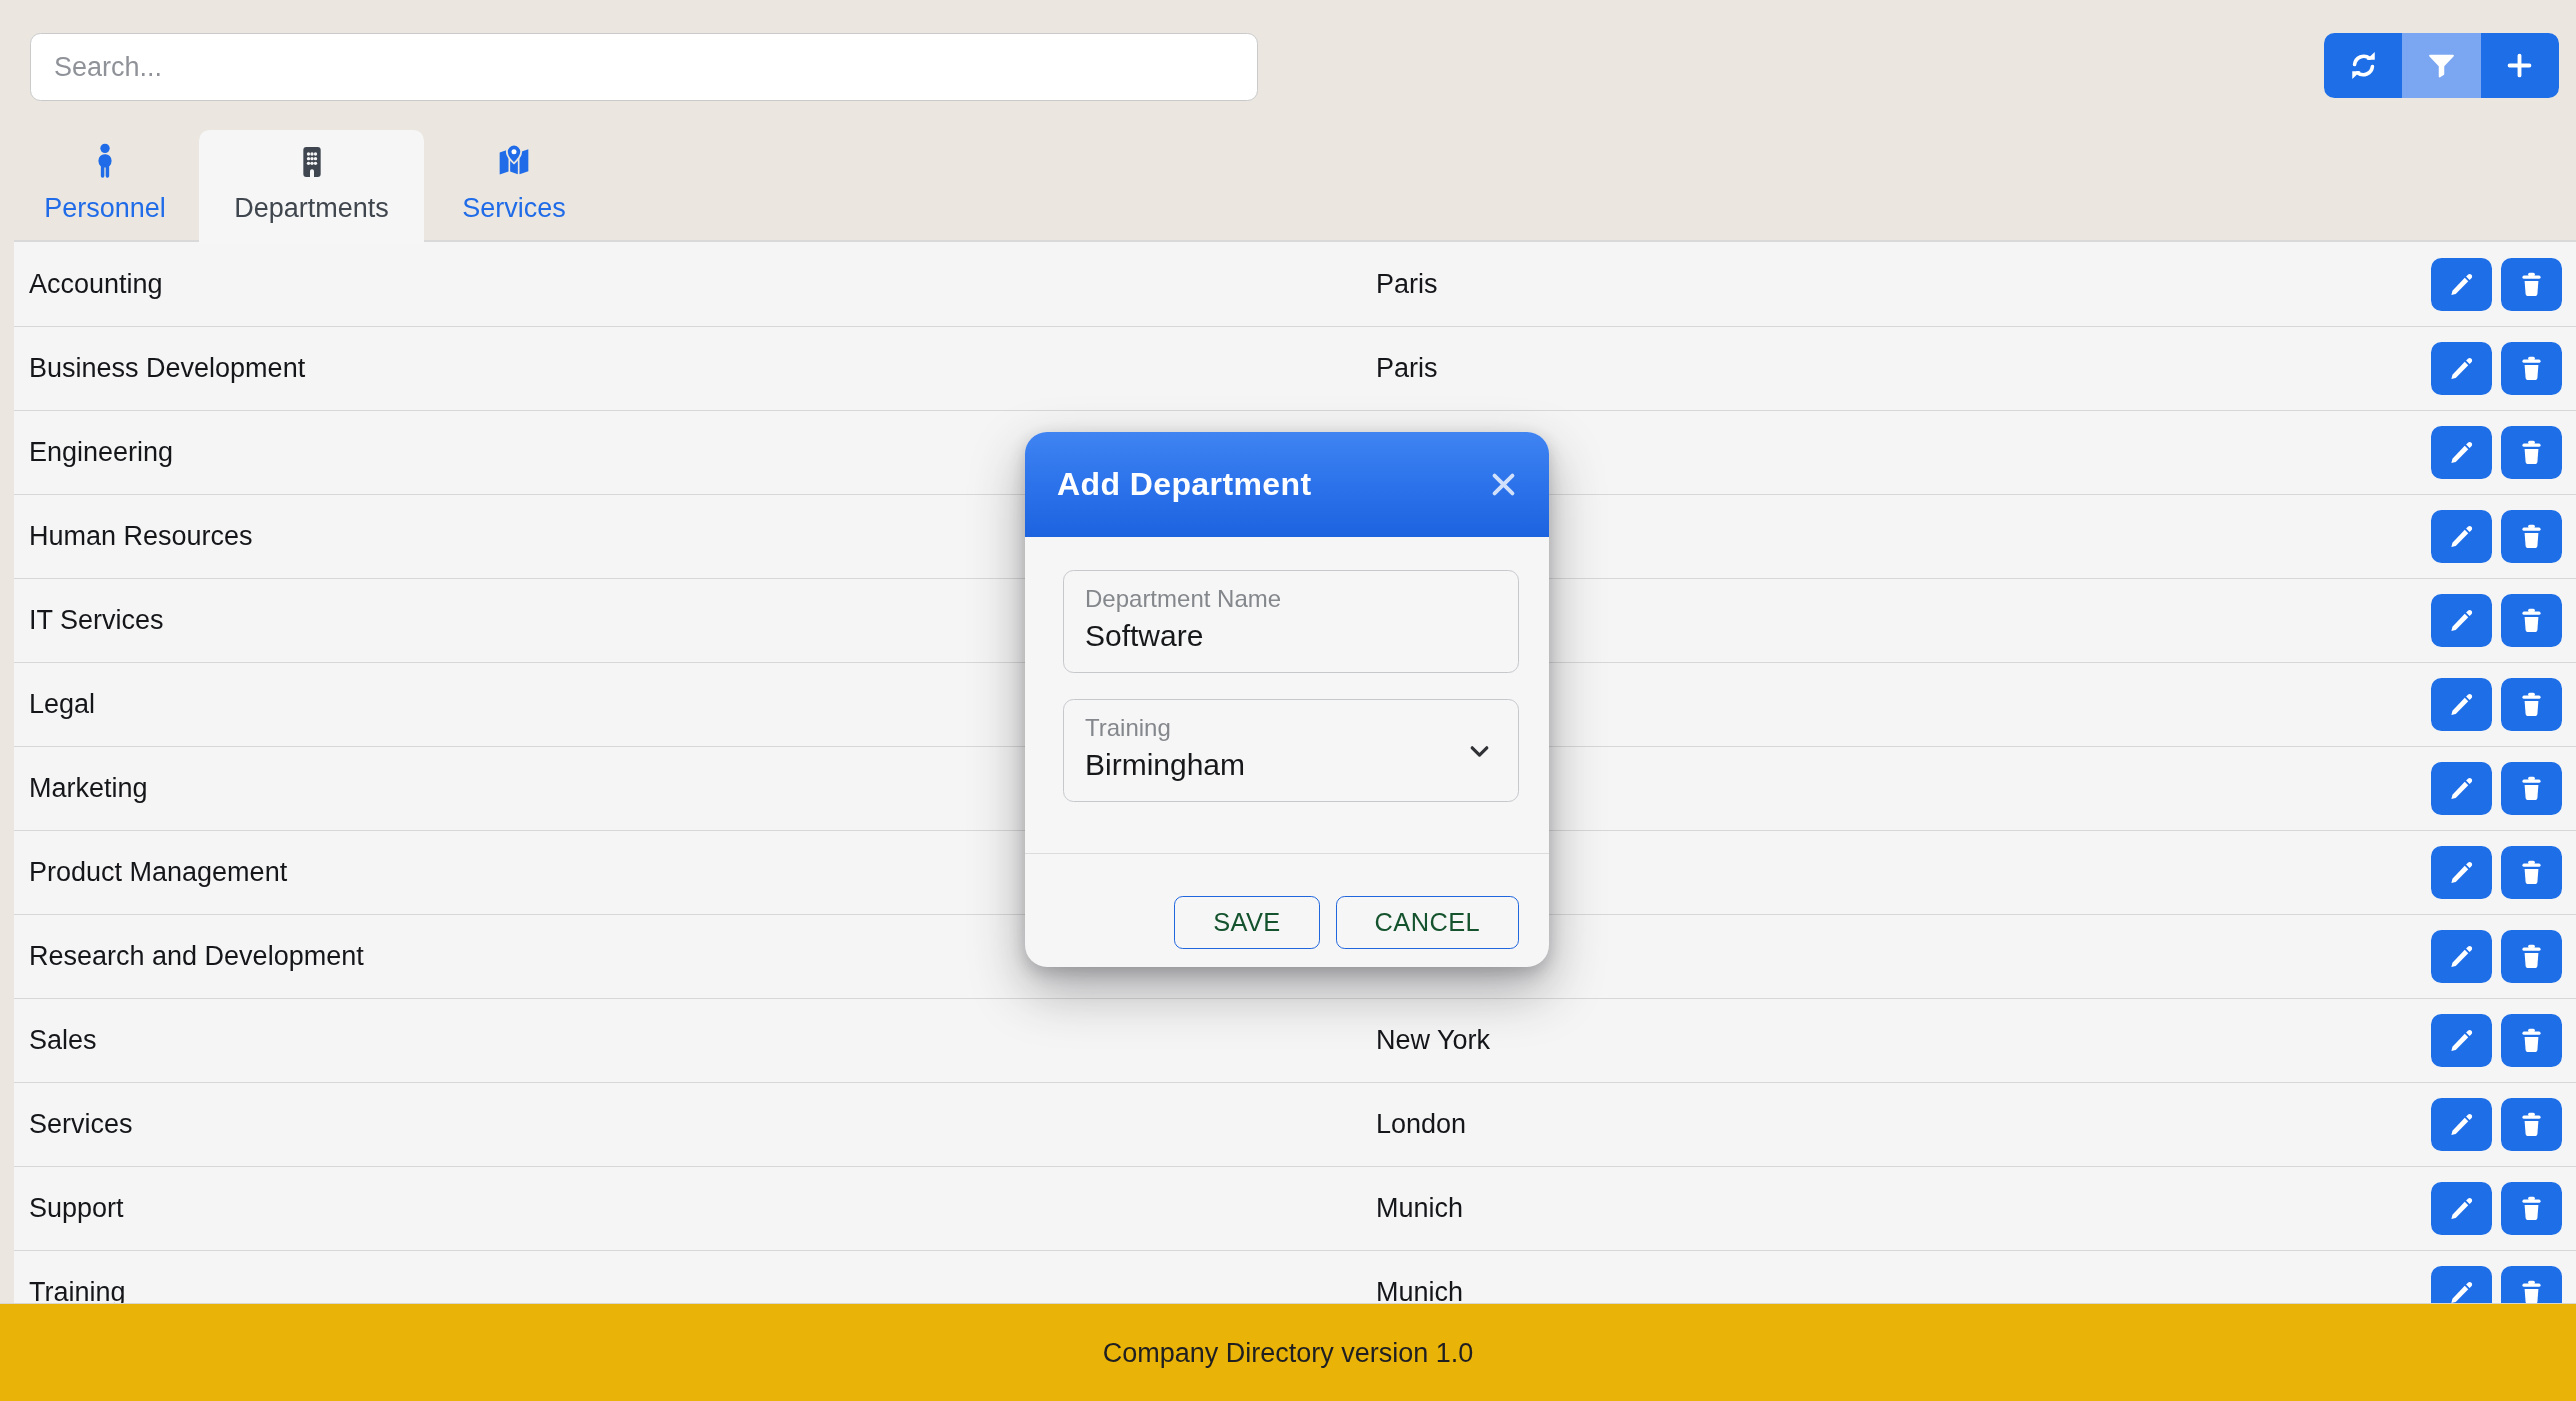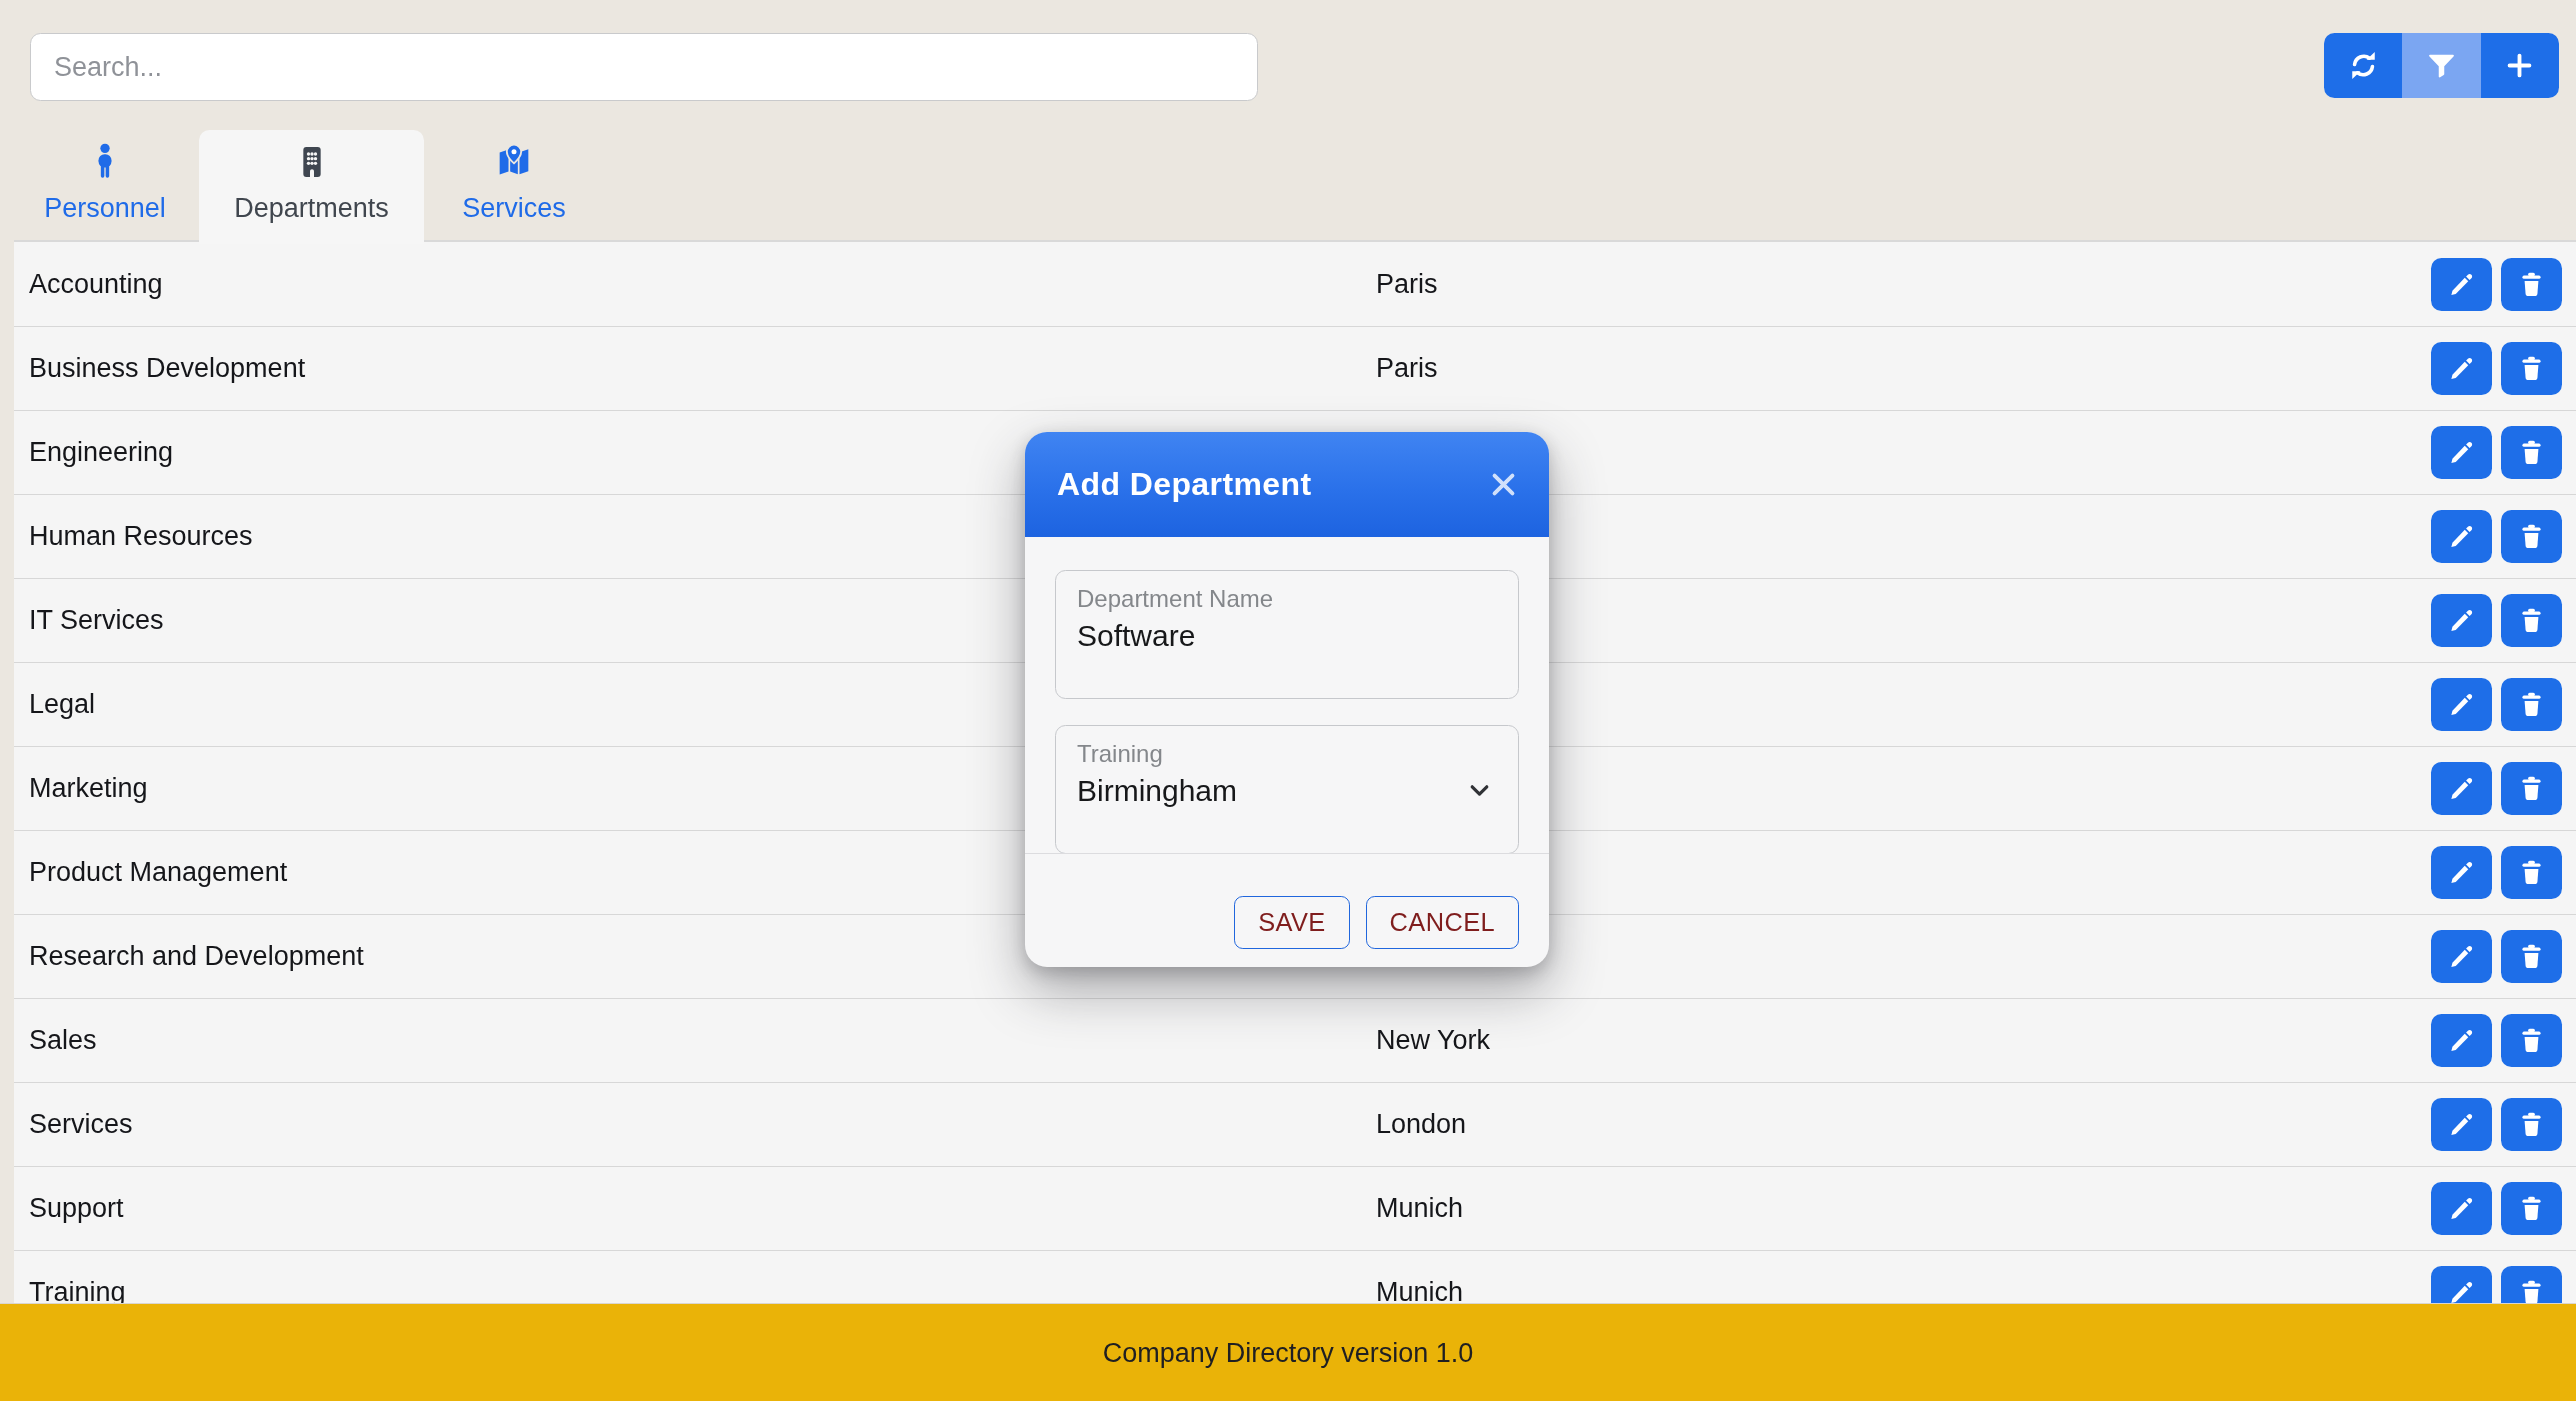--- a/index.html
+++ b/index.html
@@ -50,30 +50,30 @@
   
   .modal{position:absolute;left:1025px;top:432px;width:524px;height:535px;background:#f6f6f7;
     border-radius:22px;box-shadow:0 23px 53px rgba(45,45,52,.38),0 5.3px 16px rgba(45,45,52,.22);
     z-index:10;overflow:hidden;}
   .modal-header{height:105px;background:linear-gradient(180deg,#4084f2 0%,#2a71ea 55%,#1d63e0 100%);
     display:flex;align-items:center;justify-content:space-between;padding:0 26px 0 32px;box-sizing:border-box;}
   .modal-title{color:#ffffff;font-size:32px;font-weight:600;letter-spacing:0.4px;}
   .modal-close{width:40px;height:40px;background:transparent;border:none;cursor:pointer;padding:0;
     display:flex;align-items:center;justify-content:center;}
   .modal-body{padding:33px 30px 0 30px;}
-  .field{position:relative;border:1.8px solid #c6c8cc;border-radius:10.5px;box-sizing:border-box;height:129px;
-    padding:14px 21px 1px 21px;margin-bottom:26px;background:transparent;}
+  .field{position:relative;border:1.8px solid #c6c8cc;border-radius:10.5px;box-sizing:border-box;height:103px;
+    padding:14px 21px 1px 21px;margin-bottom:26px;background:transparent;margin-left:8px;}
   .field .flabel{display:block;font-size:24px;color:#84878b;}
   .field .fvalue{display:block;font-size:30px;color:#17181a;margin-top:6.1px;background:transparent;
     border:none;outline:none;width:92%;font-family:inherit;padding:0;}
   .field .chevron{position:absolute;right:21px;top:50%;transform:translateY(-50%);width:35px;height:35px;}
   .modal-footer{position:absolute;left:0;right:0;bottom:0;height:114px;border-top:1.8px solid #dcdcdf;
     box-sizing:border-box;display:flex;align-items:center;justify-content:flex-end;gap:16px;padding:0 30px;}
-  .mbtn{height:53px;padding:0 23px;background:transparent;border:1.8px solid #2066dd;border-radius:8.8px;
-    color:#7f1d1d;font-size:25.4px;font-weight:500;letter-spacing:0.4px;cursor:pointer;font-family:inherit;margin-top:24px;}
+  .mbtn{height:53px;padding:0 38px;background:transparent;border:1.8px solid #2066dd;border-radius:8.8px;
+    color:#14532d;font-size:25.4px;font-weight:500;letter-spacing:0.4px;cursor:pointer;font-family:inherit;margin-top:24px;}
 </style>
 </head>
 <body>
 
 <div id="app">
 
   <input class="search-input" type="text" placeholder="Search..." style="">
 
   <div class="toolbar">
     <button class="tbtn">

